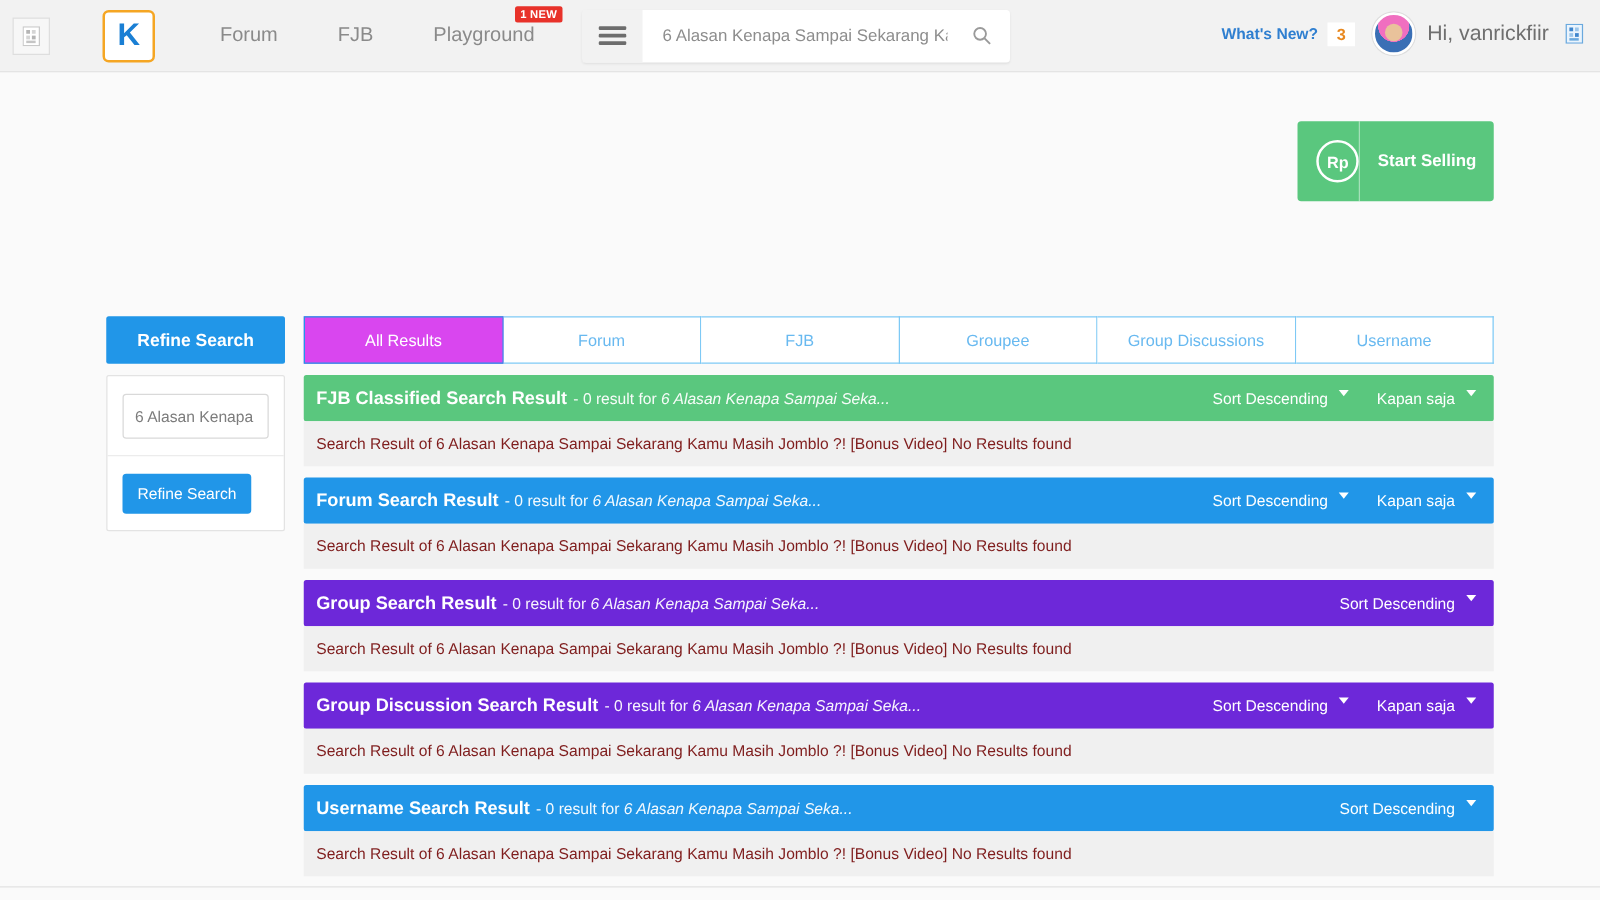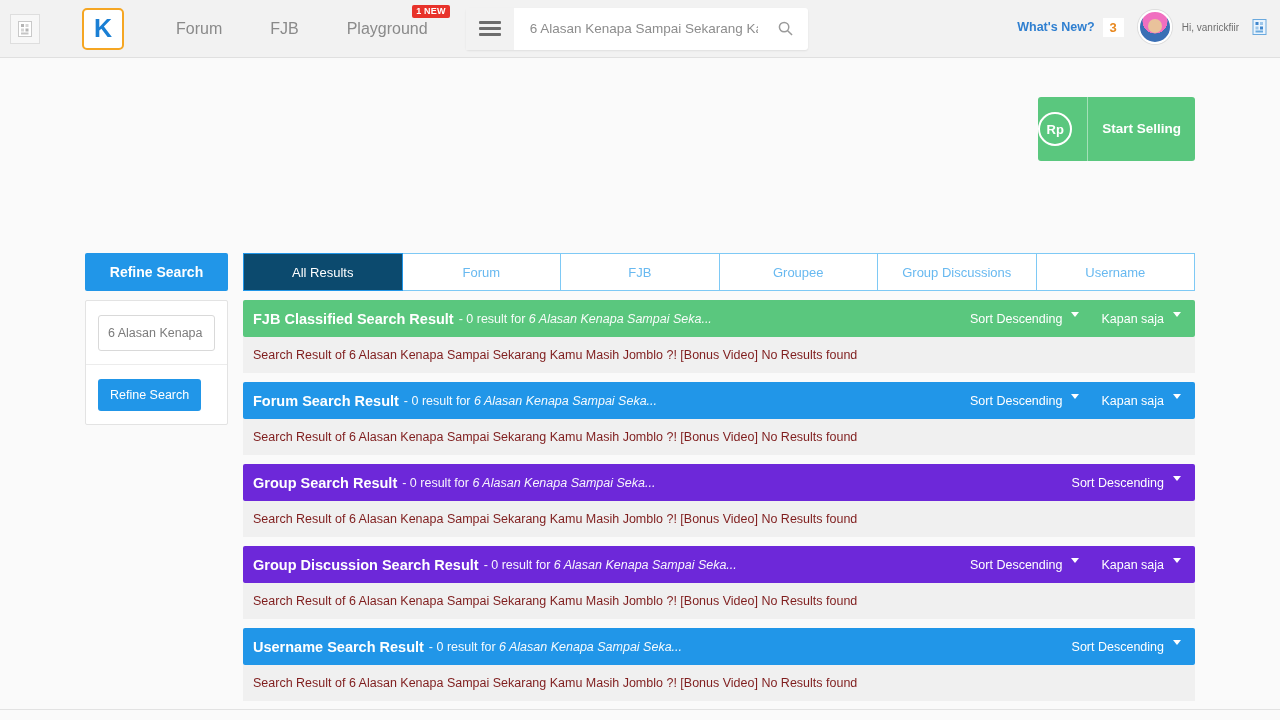--- a/index.html
+++ b/index.html
@@ -121,21 +121,21 @@
     overflow: hidden; position: relative;
     flex: none;
   }
   .avatar:after {
     content: "";
     position: absolute; left: 50%; top: 22%;
     width: 14px; height: 14px; margin-left: -7px;
     border-radius: 50%;
     background: #e9c29b;
   }
-  .greeting { font-size: 10px; color: #6f6f6f; margin-left: 10px; }
+  .greeting { font-size: 17px; color: #6f6f6f; margin-left: 10px; }
   .hdr-right-icon {
     width: 17px; height: 17px;
     margin-left: 12px;
     display: flex; align-items: center; justify-content: center;
   }
 
   
   .page { background: #fafafa; height: 662px; position: relative; }
 
   .action-row {
@@ -146,21 +146,21 @@
     display: flex; align-items: center;
     height: 64px;
     border-radius: 3px;
     color: #fff;
     cursor: pointer;
   }
   .action-btn.blue  { background: #2196e8; }
   .action-btn.green { background: #5ac77e; }
   .action-icon {
     width: 50px; height: 64px;
-    display: flex; align-items: center; justify-content: flex-start;
+    display: flex; align-items: center; justify-content: flex-end;
     border-right: 1px solid rgba(255,255,255,.45);
   }
   .action-circle {
     width: 34px; height: 34px; border-radius: 50%;
     border: 2px solid #fff;
     display: flex; align-items: center; justify-content: center;
     font-size: 13px; font-weight: bold;
   }
   .action-label {
     font-size: 13.5px; font-weight: bold; line-height: 1.15;
@@ -184,21 +184,21 @@
     height: 38px;
     border: 1px solid #7ec9f5;
     border-left: none;
     background: #ffffff;
     color: #68b9f0;
     font-size: 13px;
     display: flex; align-items: center; justify-content: center;
     cursor: pointer;
   }
   .tab:first-child { border-left: 1px solid #7ec9f5; }
-  .tab.active { background: #0c4a6e; color: #fff; border-color: #2196e8; }
+  .tab.active { background: #d946ef; color: #fff; border-color: #2196e8; }
 
   
   .body-row { display: flex; margin-top: 9px; }
   .sidebar {
     width: 143px; flex: none;
     background: #fff;
     border: 1px solid #e3e3e3;
     border-radius: 2px;
     height: 125px;
   }

